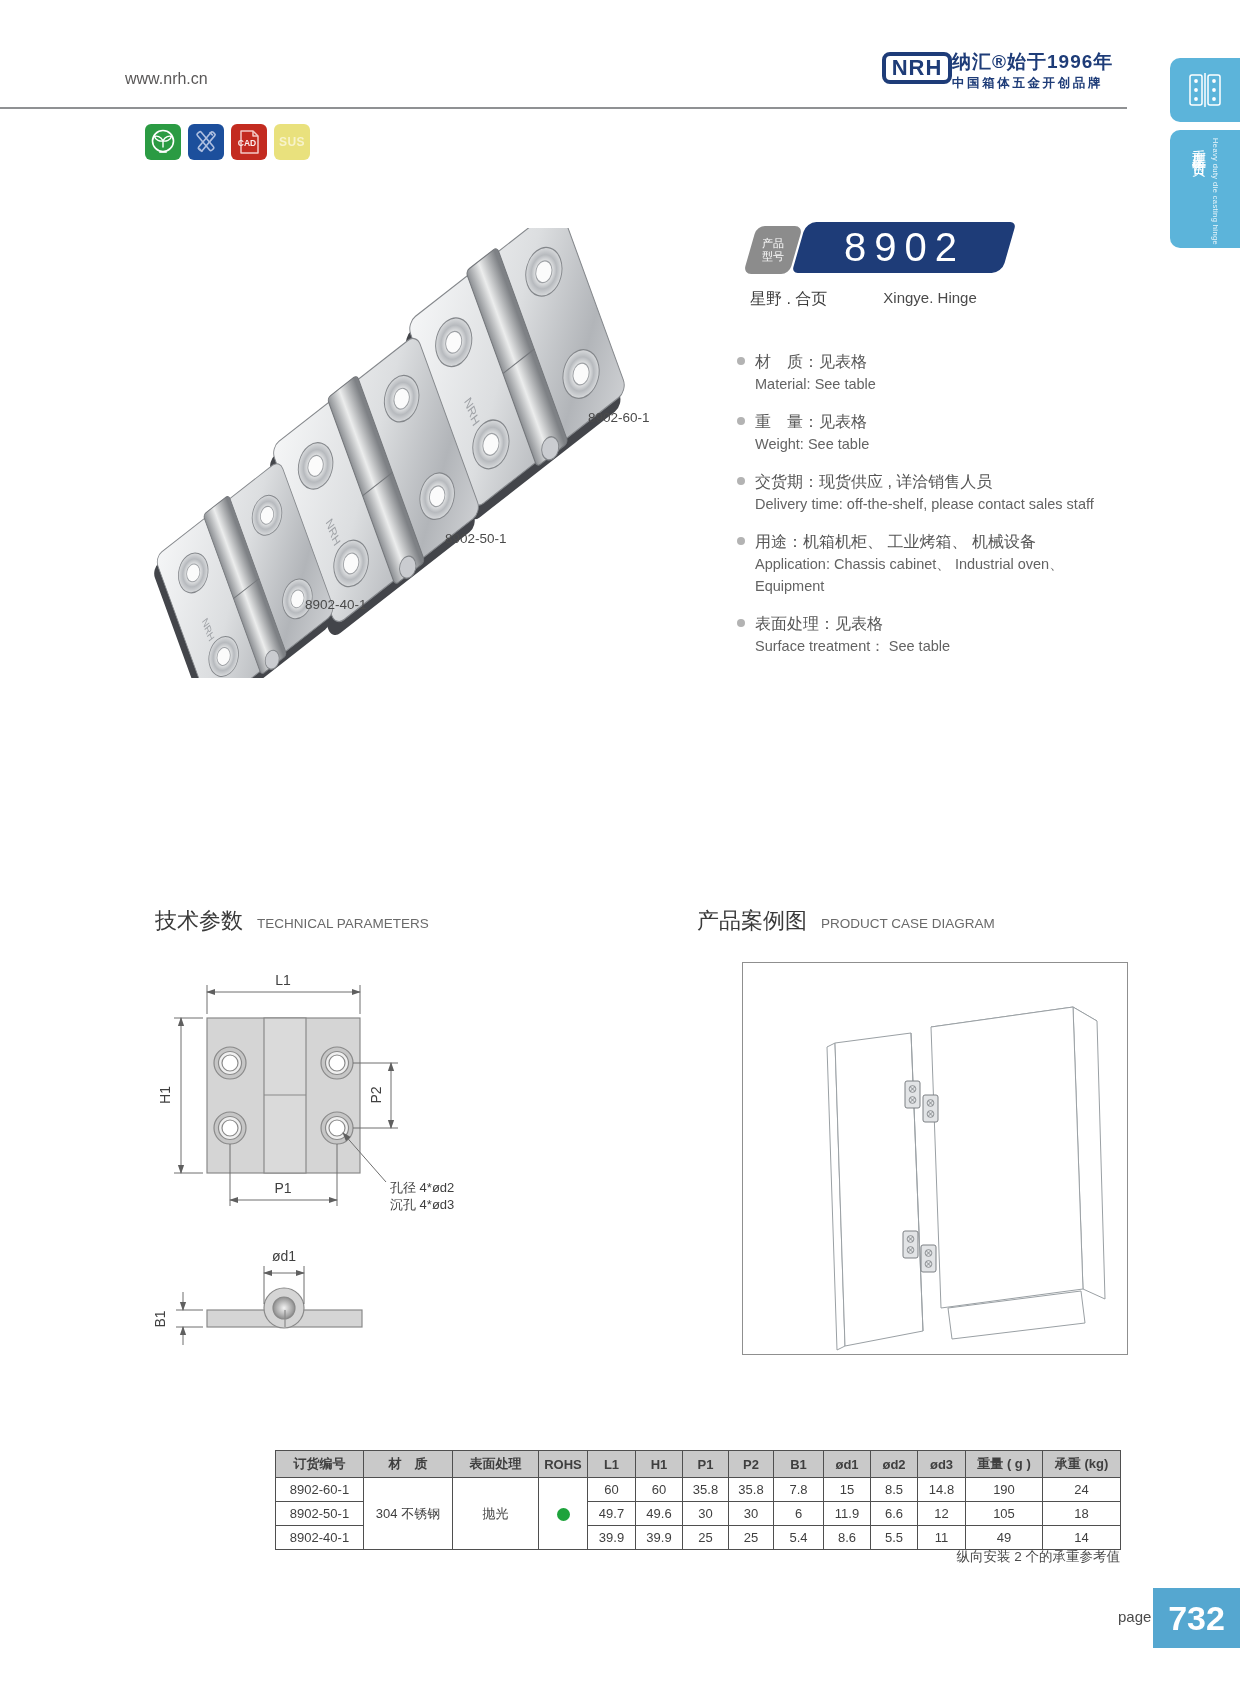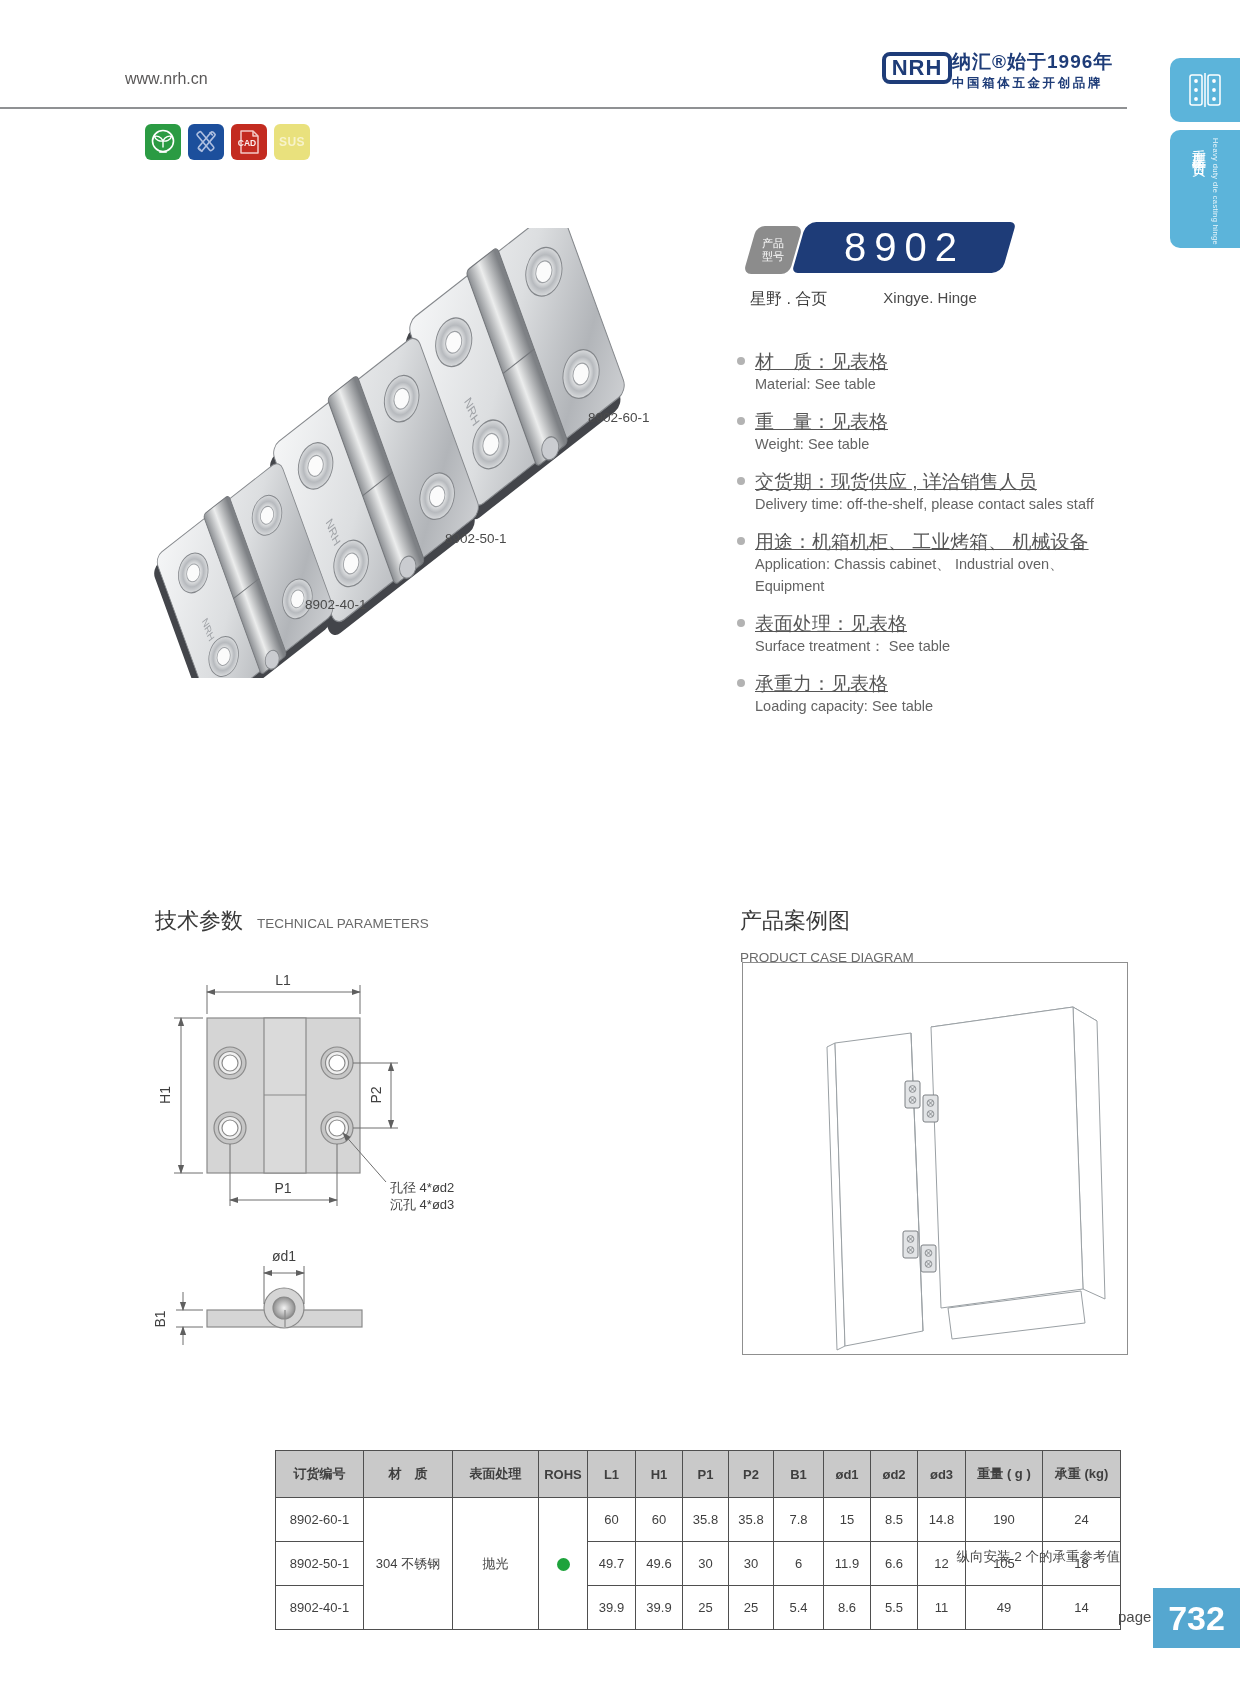--- a/index.html
+++ b/index.html
@@ -46,40 +46,40 @@
   .prod-sub .cn { font-size:16px; color:#3c3c3c; }
   .prod-sub .en { font-size:15px; color:#4a4a4a; }
 
   
   .features { position:absolute; left:737px; top:350px; width:400px; }
   .features h3 { font-size:17px; color:#3c3c3c; font-weight:bold; margin-bottom:13px; }
   .features h3 em { font-style:normal; font-weight:normal; font-size:15px; color:#6e6e6e; margin-left:8px; }
   .feat-item { position:relative; padding-left:18px; margin-bottom:15px; }
   .feat-item::before { content:""; position:absolute; left:0; top:7px; width:8px; height:8px;
                        border-radius:50%; background:#b3b3b3; }
-  .feat-item .cn { font-size:19px; color:#565656; line-height:23px;text-decoration:underline; }
+  .feat-item .cn { font-size:16px; color:#565656; line-height:23px; }
   .feat-item .en { font-size:14.5px; color:#636363; line-height:22px; }
 
   
   .photo-label { position:absolute; font-size:13.5px; color:#4a4a4a; }
 
   
   .sec-head { position:absolute; display:flex; align-items:baseline; gap:14px; }
   .sec-head .cn { font-size:22px; font-weight:normal; color:#3a3a3a; }
   .sec-head .en { font-size:13.5px; color:#6a6a6a; }
 
   
   .case-box { position:absolute; left:742px; top:962px; width:386px; height:393px;
               border:1px solid #8f8f8f; background:#fff; }
 
   
   .spec-table { position:absolute; left:275px; top:1450px; width:845px; border-collapse:collapse;
                 font-size:13px; color:#3f3f3f; table-layout:fixed; }
   .spec-table th, .spec-table td { border:1px solid #4f4f4f; text-align:center; height:23px;
-                                   padding:14px 2px; overflow:hidden; white-space:nowrap; }
+                                   padding:4px 2px; overflow:hidden; white-space:nowrap; }
   .spec-table th { background:#c9c9c9; font-weight:bold; font-size:13px; }
   .rohs-dot { display:inline-block; width:13px; height:13px; border-radius:50%; background:#1ea33c; vertical-align:middle; }
   .table-note { position:absolute; left:275px; top:1548px; width:845px; text-align:right;
                 font-size:13.5px; color:#4a4a4a; }
 
   
   .page-label { position:absolute; left:1118px; top:1608px; font-size:15px; color:#4b4b4b; }
   .page-num { position:absolute; left:1153px; top:1588px; width:87px; height:60px; background:#55a7d0;
               color:#fff; font-size:34px; font-weight:bold; display:flex; align-items:center; justify-content:center; }
 
@@ -180,24 +180,20 @@
       <div class="cn">交货期：现货供应 , 详洽销售人员</div>
       <div class="en">Delivery time: off-the-shelf, please contact sales staff</div>
     </div>
     <div class="feat-item">
       <div class="cn">用途：机箱机柜、 工业烤箱、 机械设备</div>
       <div class="en">Application: Chassis cabinet、 Industrial oven、 Equipment</div>
     </div>
     <div class="feat-item">
       <div class="cn">表面处理：见表格</div>
       <div class="en">Surface treatment： See table</div>
-    </div>
-    <div class="feat-item">
-      <div class="cn">承重力：见表格</div>
-      <div class="en">Loading capacity: See table</div>
     </div>
   </div>
 
   <svg style="position:absolute;left:130px;top:228px;" width="560" height="450" viewBox="0 0 560 450">
     <defs>
       <linearGradient id="mgrad" x1="0" y1="0" x2="1" y2="1">
         <stop offset="0" stop-color="#f5f6f7"></stop>
           <stop offset=".45" stop-color="#dcdee0"></stop>
         <stop offset=".78" stop-color="#b2b5b9"></stop>
           <stop offset="1" stop-color="#ced0d3"></stop>
@@ -238,21 +234,21 @@
     <use href="#hinge" transform="translate(115,357) scale(0.9)"></use>
   </svg>
   <div class="photo-label" style="left:588px;top:410px;">8902-60-1</div>
   <div class="photo-label" style="left:445px;top:531px;">8902-50-1</div>
   <div class="photo-label" style="left:305px;top:597px;">8902-40-1</div>
 
   <div class="sec-head" style="left:155px;top:906px;">
     <span class="cn">技术参数</span>
     <span class="en">TECHNICAL PARAMETERS</span>
   </div>
-  <div class="sec-head" style="left:740px;top:906px;flex-direction:column;">
+  <div class="sec-head" style="left:697px;top:906px;">
     <span class="cn">产品案例图</span>
     <span class="en">PRODUCT CASE DIAGRAM</span>
   </div>
 
   <svg style="position:absolute;left:140px;top:952px;" width="370" height="400" viewBox="0 0 370 400">
     <defs>
       <marker id="arr" viewBox="0 0 10 10" refX="9" refY="5" markerWidth="9" markerHeight="9" orient="auto-start-reverse">
         <path d="M0,1.5 L10,5 L0,8.5 z" fill="#5f5f5f"></path>
       </marker>
       <radialGradient id="pin">

